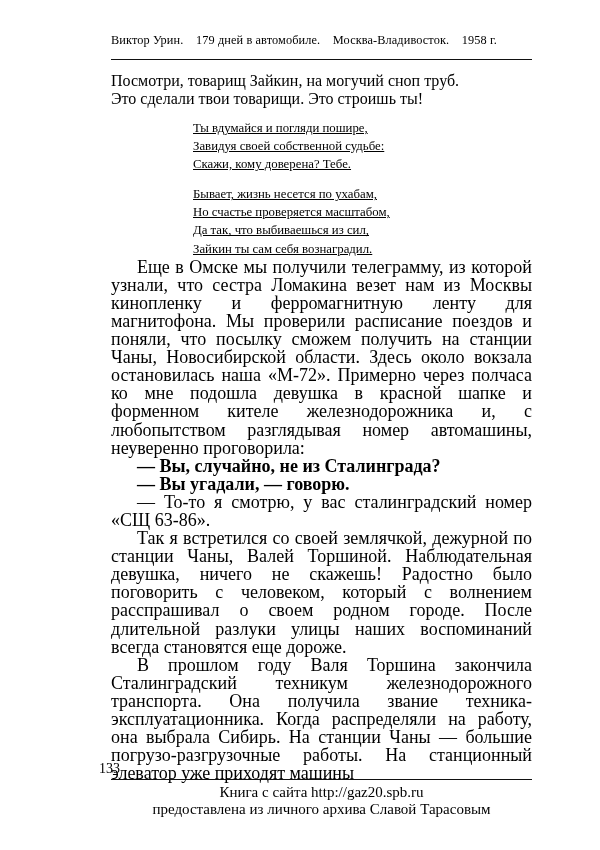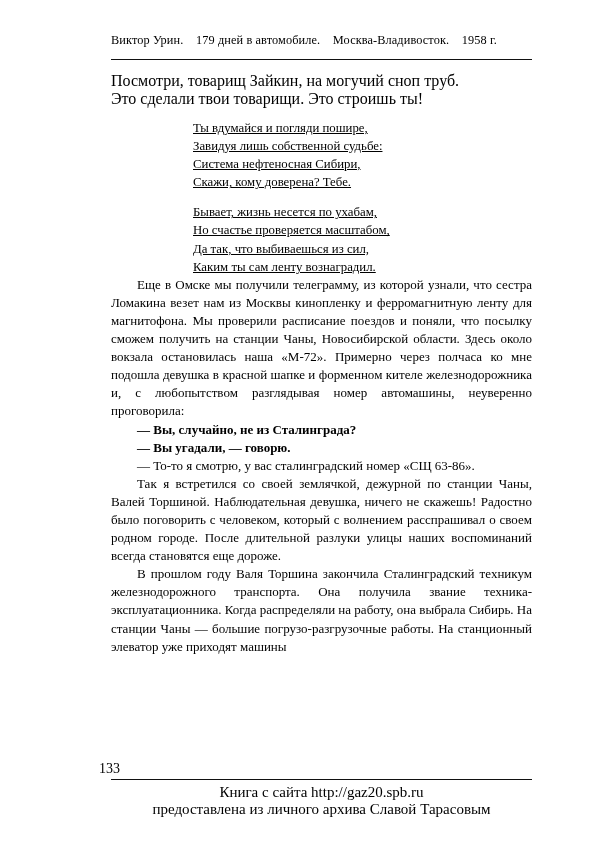--- a/index.html
+++ b/index.html
@@ -46,21 +46,21 @@
 
   
   .col {
     position: absolute;
     left: 91px;
     width: 421px;
     top: 72px;
   }
   p {
     margin: 0;
-    font-size: 13px;
+    font-size: 18px;
     line-height: 18.1px;
   }
   .intro {
     text-align: left;
     margin-bottom: 11px;
   }
   .intro .ln { display: block; }
 
   
   .verse {
@@ -127,29 +127,28 @@
   <div class="col">
 
     <div class="intro">
       <span class="ln">Посмотри, товарищ Зайкин, на могучий сноп труб.</span>
       <span class="ln">Это сделали твои товарищи. Это строишь ты!</span>
     </div>
 
     <div class="verse">
       <div class="stanza">
         <span class="ln">Ты вдумайся и погляди пошире,</span>
-        <span class="ln">Завидуя лишь собственной судьбе:</span>
-        <span class="ln">Система нефтеносная Сибири,</span>
+        <span class="ln">Завидуя своей собственной судьбе:</span>
         <span class="ln">Скажи, кому доверена? Тебе.</span>
       </div>
       <div class="stanza">
         <span class="ln">Бывает, жизнь несется по ухабам,</span>
         <span class="ln">Но счастье проверяется масштабом,</span>
         <span class="ln">Да так, что выбиваешься из сил,</span>
-        <span class="ln">Каким ты сам ленту вознаградил.</span>
+        <span class="ln">Зайкин ты сам себя вознаградил.</span>
       </div>
     </div>
 
 
     <p class="prose ind">Еще в Омске мы получили телеграмму, из которой узнали, что сестра Ломакина везет нам из Москвы кинопленку и ферромагнитную ленту для магнитофона. Мы проверили расписание поездов и поняли, что посылку сможем получить на станции Чаны, Новосибирской области. Здесь около вокзала остановилась наша «М-72». Примерно через полчаса ко мне подошла девушка в красной шапке и форменном кителе железнодорожника и, с любопытством разглядывая номер автомашины, неуверенно проговорила:</p>
 
     <p class="dlg nj">— Вы, случайно, не из Сталинграда?</p>
     <p class="dlg nj">— Вы угадали, — говорю.</p>
     <p class="dlg">— То-то я смотрю, у вас сталинградский номер «СЩ 63-86».</p>
 

